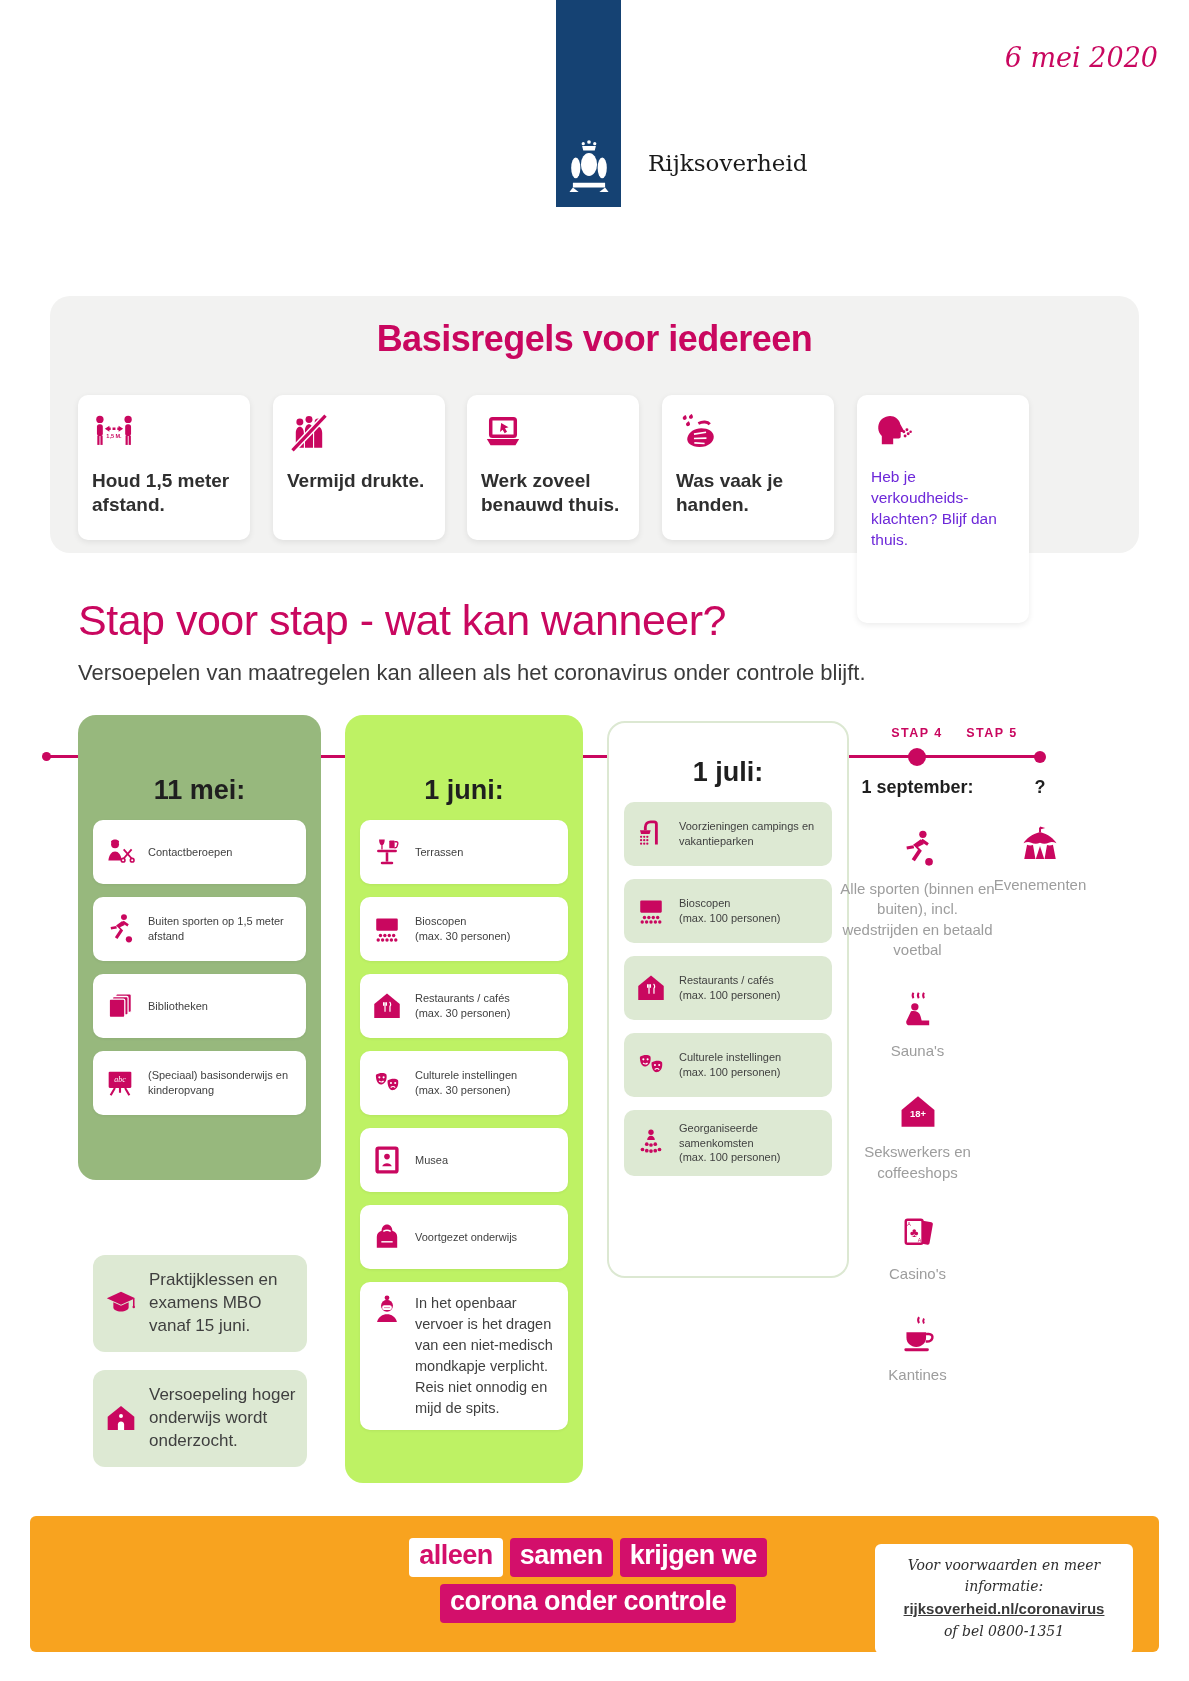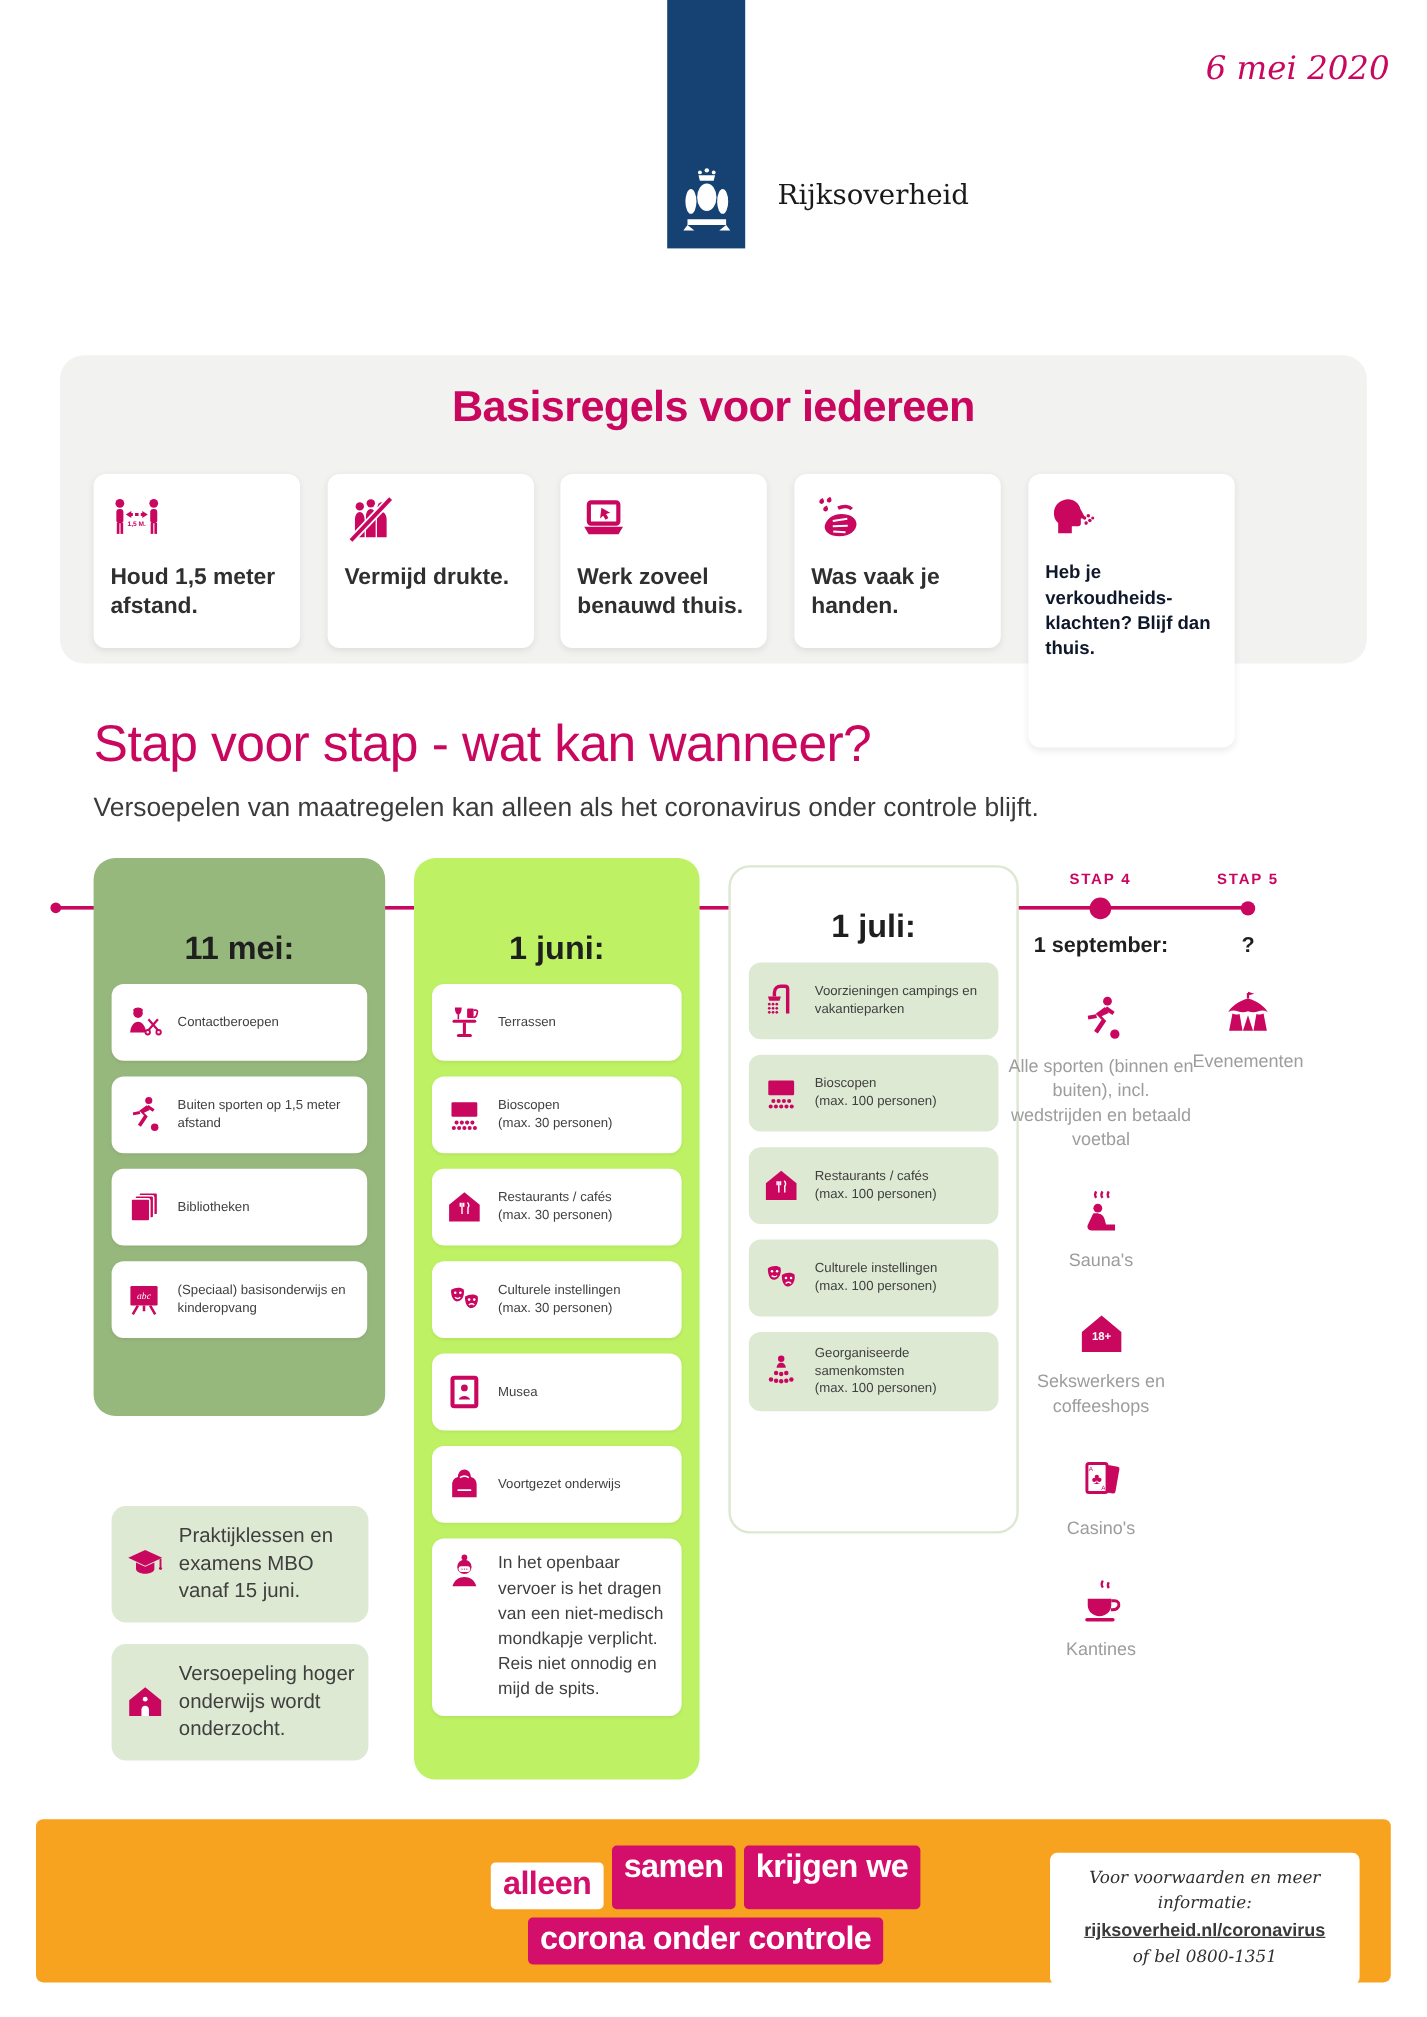--- a/index.html
+++ b/index.html
@@ -16,21 +16,21 @@
   .rules-panel{position:absolute;left:50px;top:296px;width:1089px;height:257px;
                background:#f2f2f1;border-radius:20px;}
   .rules-title{position:absolute;left:50px;top:318px;width:1089px;text-align:center;
                font-size:36px;font-weight:bold;letter-spacing:-0.5px;color:#c9075f;}
   .rule-card{position:absolute;top:395px;width:172px;height:145px;background:#fff;
              border-radius:10px;box-shadow:0 2px 6px rgba(0,0,0,.08);padding:16px 14px;
              box-sizing:border-box;}
   .rule-card svg{width:44px;height:44px;}
   .rule-label{margin-top:10px;font-size:19px;font-weight:bold;color:#2f2f2f;line-height:1.28;}
   .rule-card.tall{height:228px;}
-  .rule-title-sm{margin-top:8px;font-size:15.5px;font-weight:bold;color:#0f172a;line-height:1.35;}
+  .rule-title-sm{margin-top:8px;font-size:15.5px;font-weight:normal;color:#6d28d9;line-height:1.35;}
   .rule-body-sm{margin-top:9px;font-size:15.5px;color:#4a4a4a;line-height:1.4;}
   
   .steps-title{position:absolute;left:78px;top:596px;font-size:43px;color:#c9075f;
                letter-spacing:-0.5px;}
   .steps-sub{position:absolute;left:78px;top:660px;font-size:22px;color:#3b3b3b;}
   .tl-line{position:absolute;left:46px;top:755px;width:994px;height:3px;background:#c9075f;}
   .tl-enddot{position:absolute;left:42px;top:752px;width:9px;height:9px;border-radius:50%;background:#c9075f;}
   .stap-label{position:absolute;top:726px;transform:translateX(-50%);font-size:12.5px;
               font-weight:bold;letter-spacing:1.5px;color:#c9075f;white-space:nowrap;}
   .dot{position:absolute;border-radius:50%;background:#c9075f;}
@@ -60,21 +60,21 @@
   .g45{display:flex;flex-direction:column;align-items:center;gap:9px;margin-top:30px;}
   .g45 svg{width:42px;height:42px;}
   .cap45{font-size:15px;color:#9d9d9d;line-height:1.35;width:160px;}
   
   .banner{position:absolute;left:30px;top:1516px;width:1129px;height:136px;
           background:#f8a31f;border-radius:6px;}
   .slogan{position:absolute;left:372px;top:22px;width:372px;display:flex;flex-wrap:wrap;
           justify-content:center;gap:7px;}
   .sl{font-size:27px;font-weight:bold;letter-spacing:-0.5px;background:#d30f6b;color:#fff;
       padding:2px 10px 6px;border-radius:4px;white-space:nowrap;}
-  .sl.first{background:#fff;color:#d30f6b;margin-top:14px;}
+  .sl.first{background:#fff;color:#d30f6b;}
   .info{position:absolute;right:26px;top:28px;width:258px;background:#fff;border-radius:6px;
         padding:11px 8px 12px;box-sizing:border-box;text-align:center;}
   .info .l1,.info .l3{font-family:"DejaVu Serif",serif;font-style:italic;font-size:14px;color:#2e2e2e;line-height:1.5;}
   .info .l2{font-size:15px;font-weight:bold;color:#3a3a3a;text-decoration:underline;line-height:1.6;}
 </style>
 </head>
 <body>
 
 <div class="page">
 
@@ -161,21 +161,21 @@
 
   <div class="steps-title">Stap voor stap - wat kan wanneer?</div>
   <div class="steps-sub">Versoepelen van maatregelen kan alleen als het coronavirus onder controle blijft.</div>
 
   <div class="tl-line"></div>
   <div class="tl-enddot"></div>
   <div class="stap-label" style="left:199px">STAP 1</div>
   <div class="stap-label" style="left:464px">STAP 2</div>
   <div class="stap-label" style="left:728px">STAP 3</div>
   <div class="stap-label" style="left:917px">STAP 4</div>
-  <div class="stap-label" style="left:1040px">STAP 5</div>
+  <div class="stap-label" style="left:992px">STAP 5</div>
   <div class="dot ring" style="left:187px;top:744px"></div>
   <div class="dot" style="left:455px;top:748px;width:18px;height:18px"></div>
   <div class="dot" style="left:719px;top:748px;width:18px;height:18px"></div>
   <div class="dot" style="left:908px;top:748px;width:18px;height:18px"></div>
   <div class="dot" style="left:1034px;top:751px;width:12px;height:12px"></div>
 
   <div class="panel panel1">
     <div class="step-date">11 mei:</div>
     <div class="items">
       <div class="item">

